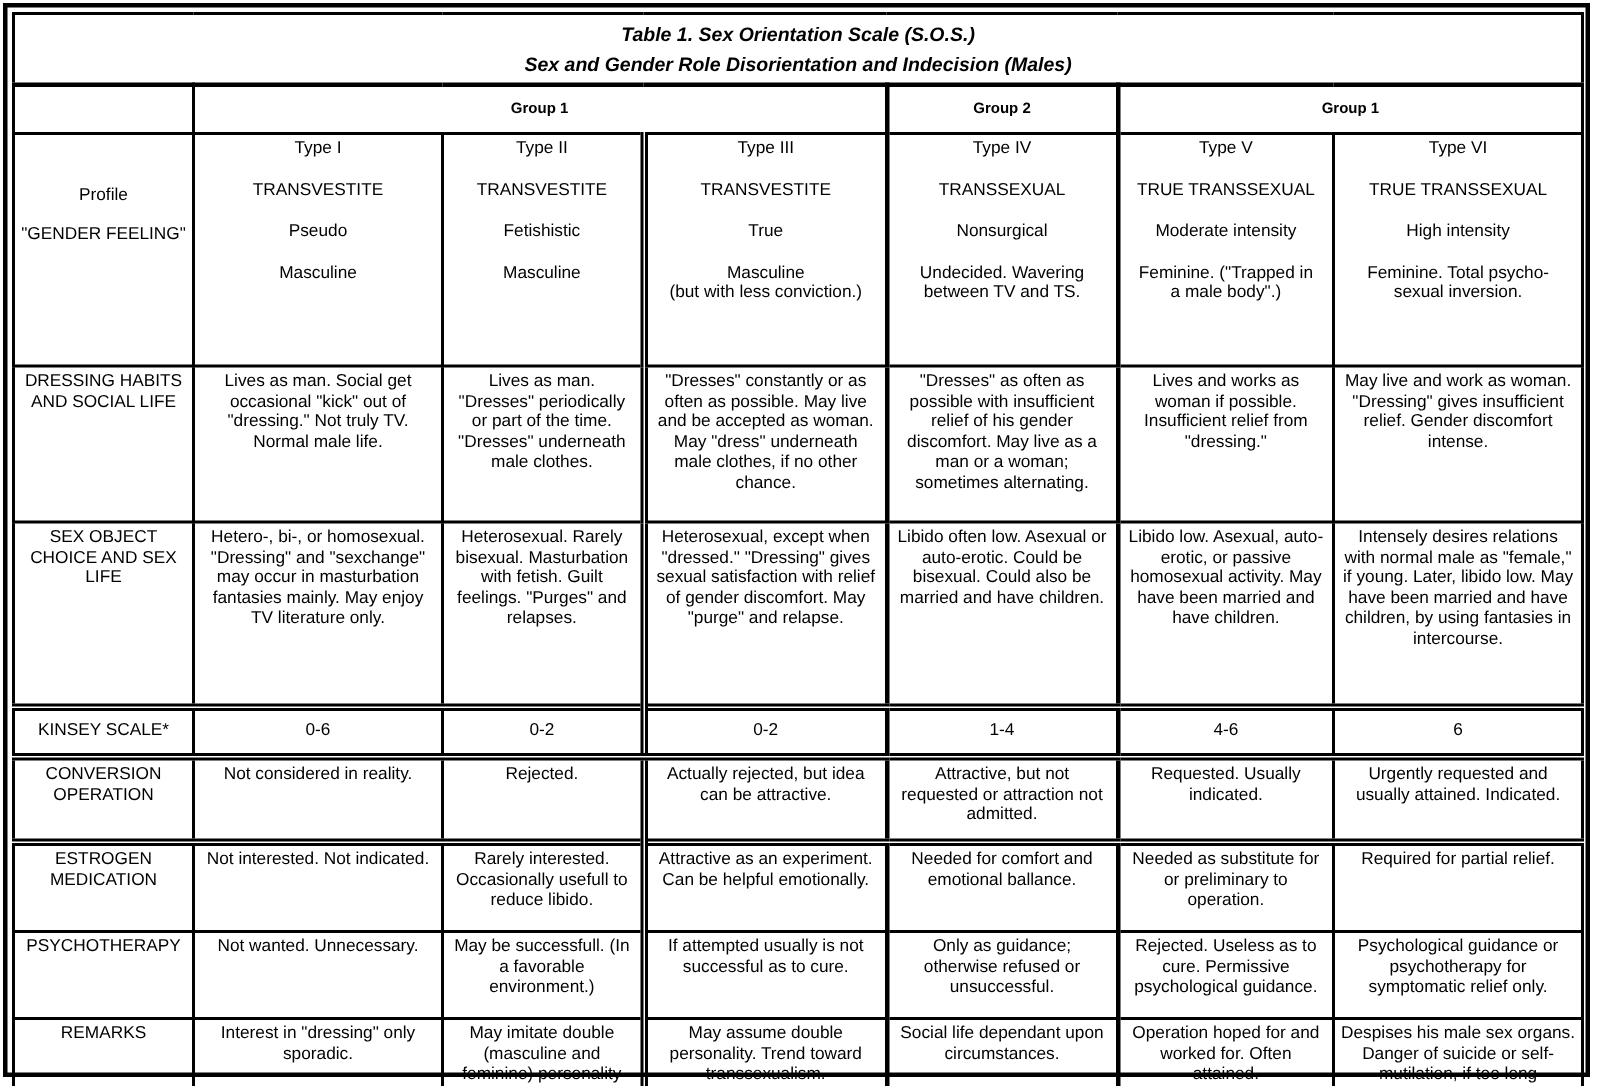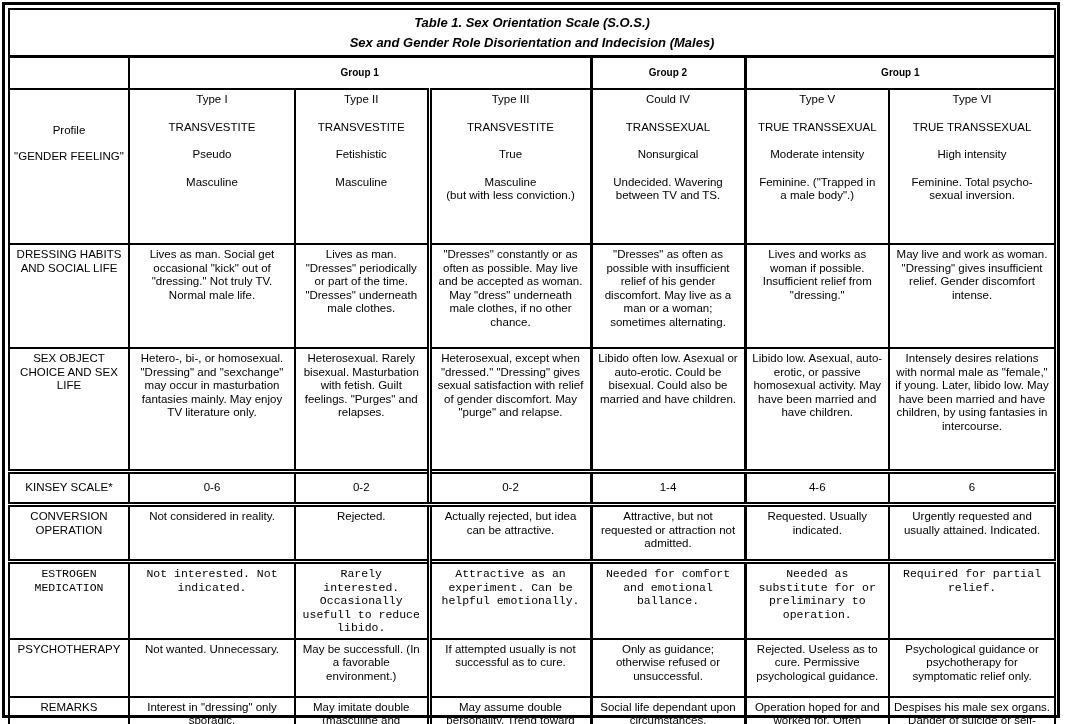--- a/index.html
+++ b/index.html
@@ -23,21 +23,21 @@
   
   .r-title td { height:38px; border-bottom:3px solid #000; vertical-align:middle;
                 font-weight:bold; font-style:italic; font-size:13px; line-height:1.5; }
   .r-group td { height:24px; vertical-align:middle; font-weight:bold; font-size:10px; }
   .r-profile td { height:116px; }
   .r-dressing td { height:96px;margin-top:24px; }
   .r-sexobj td { height:114px; }
   .r-kinsey td { height:22px; border-top:5px double #000; border-bottom:5px double #000;
                  vertical-align:middle; }
   .r-conversion td { height:46px;margin-left:28px; }
-  .r-estrogen td { height:50px; border-top:5px double #000;font-family:Liberation Mono, monospace; }
+  .r-estrogen td { height:50px; border-top:5px double #000; }
   .r-psycho td { height:50px; }
   .r-remarks td { height:74px; }
   
   .ptype .pl { margin-bottom:14px; }
   .ptype .feeling { margin-bottom:0; white-space:pre-line; }
   .plbl { padding-top:34px; }
   .plbl .pl { margin-bottom:12px; }
 </style>
 </head>
 <body>
@@ -87,21 +87,21 @@
       <div class="feeling">Masculine</div>
     </td>
     <td class="ptype bld">
       <div class="pl">Type III</div>
       <div class="pl">TRANSVESTITE</div>
       <div class="pl">True</div>
       <div class="feeling">Masculine
 (but with less conviction.)</div>
     </td>
     <td class="ptype bl3">
-      <div class="pl">Could IV</div>
+      <div class="pl">Type IV</div>
       <div class="pl">TRANSSEXUAL</div>
       <div class="pl">Nonsurgical</div>
       <div class="feeling">Undecided. Wavering
 between TV and TS.</div>
     </td>
     <td class="ptype bl3">
       <div class="pl">Type V</div>
       <div class="pl">TRUE TRANSSEXUAL</div>
       <div class="pl">Moderate intensity</div>
       <div class="feeling">Feminine. ("Trapped in

